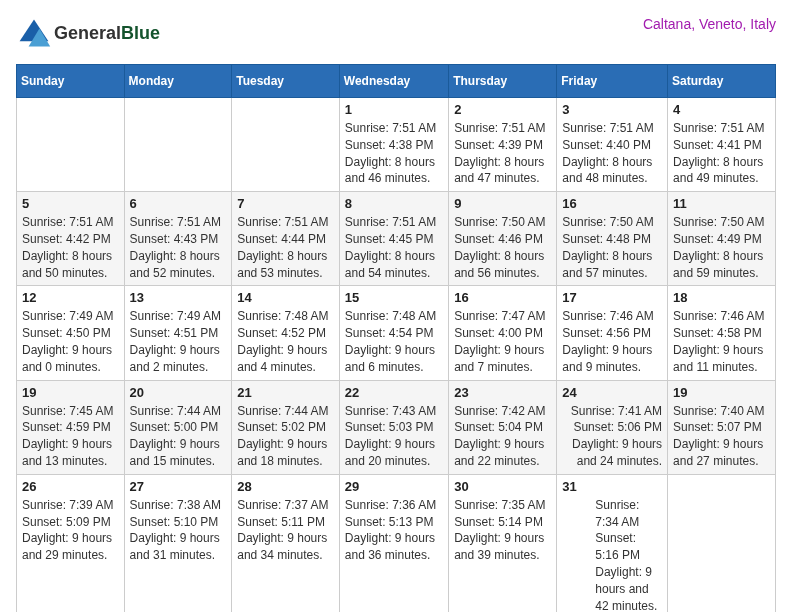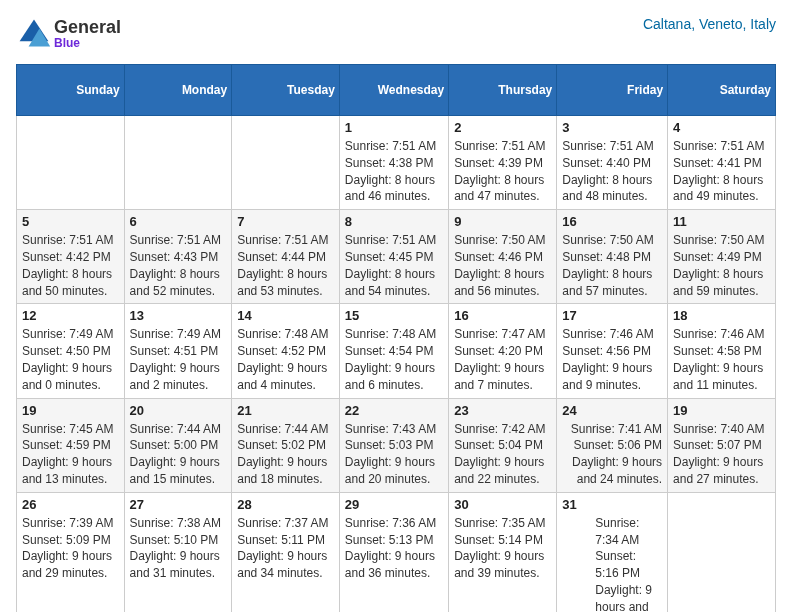--- a/index.html
+++ b/index.html
@@ -15,60 +15,60 @@
       justify-content: space-between;
       align-items: flex-start;
       margin-bottom: 12px;
     }
     .logo {
       display: flex;
       align-items: center;
     }
     .logo-text {
       display: flex;
-      flex-direction: column;
+      flex-direction: row;
       line-height: 1.1;
     }
     .logo-general {
       font-size: 18px;
       font-weight: bold;
       color: #333;
     }
     .logo-blue {
-      font-size: 12px;
+      font-size: 18px;
       font-weight: bold;
-      color: #6d28d9;
+      color: #14532d;
     }
     .logo-icon {
       width: 36px;
       height: 36px;
       margin-right: 2px;
     }
     .title-block {
       text-align: right;
     }
     .month-title {
       font-size: 32px;
       font-weight: normal;
       color: #333;
     }
     .location {
       font-size: 14px;
-      color: #0369a1;
+      color: #a21caf;
     }
     .calendar {
       width: 100%;
       border-collapse: collapse;
       font-size: 11px;
     }
     .calendar thead th {
       background-color: #2a6db5;
       color: #fff;
-      padding: 18px 4px;
-      text-align: right;
+      padding: 9px 4px;
+      text-align: left;
       font-weight: bold;
       font-size: 12px;
       border: 1px solid #1a5a9a;
     }
     .calendar tbody td {
       border: 1px solid #ccc;
       vertical-align: top;
       padding: 4px 5px;
       width: 113px;
       min-height: 80px;
@@ -218,21 +218,21 @@
         </td>
         <td>
           <div class="day-number">15</div>
           <div class="day-info" style="white-space: pre-line;">Sunrise: 7:48 AM
 Sunset: 4:54 PM
 Daylight: 9 hours and 6 minutes.</div>
         </td>
         <td>
           <div class="day-number">16</div>
           <div class="day-info" style="white-space: pre-line;">Sunrise: 7:47 AM
-Sunset: 4:20 PM
+Sunset: 4:00 PM
 Daylight: 9 hours and 7 minutes.</div>
         </td>
         <td>
           <div class="day-number">17</div>
           <div class="day-info" style="white-space: pre-line;">Sunrise: 7:46 AM
 Sunset: 4:56 PM
 Daylight: 9 hours and 9 minutes.</div>
         </td>
         <td>
           <div class="day-number">18</div>

